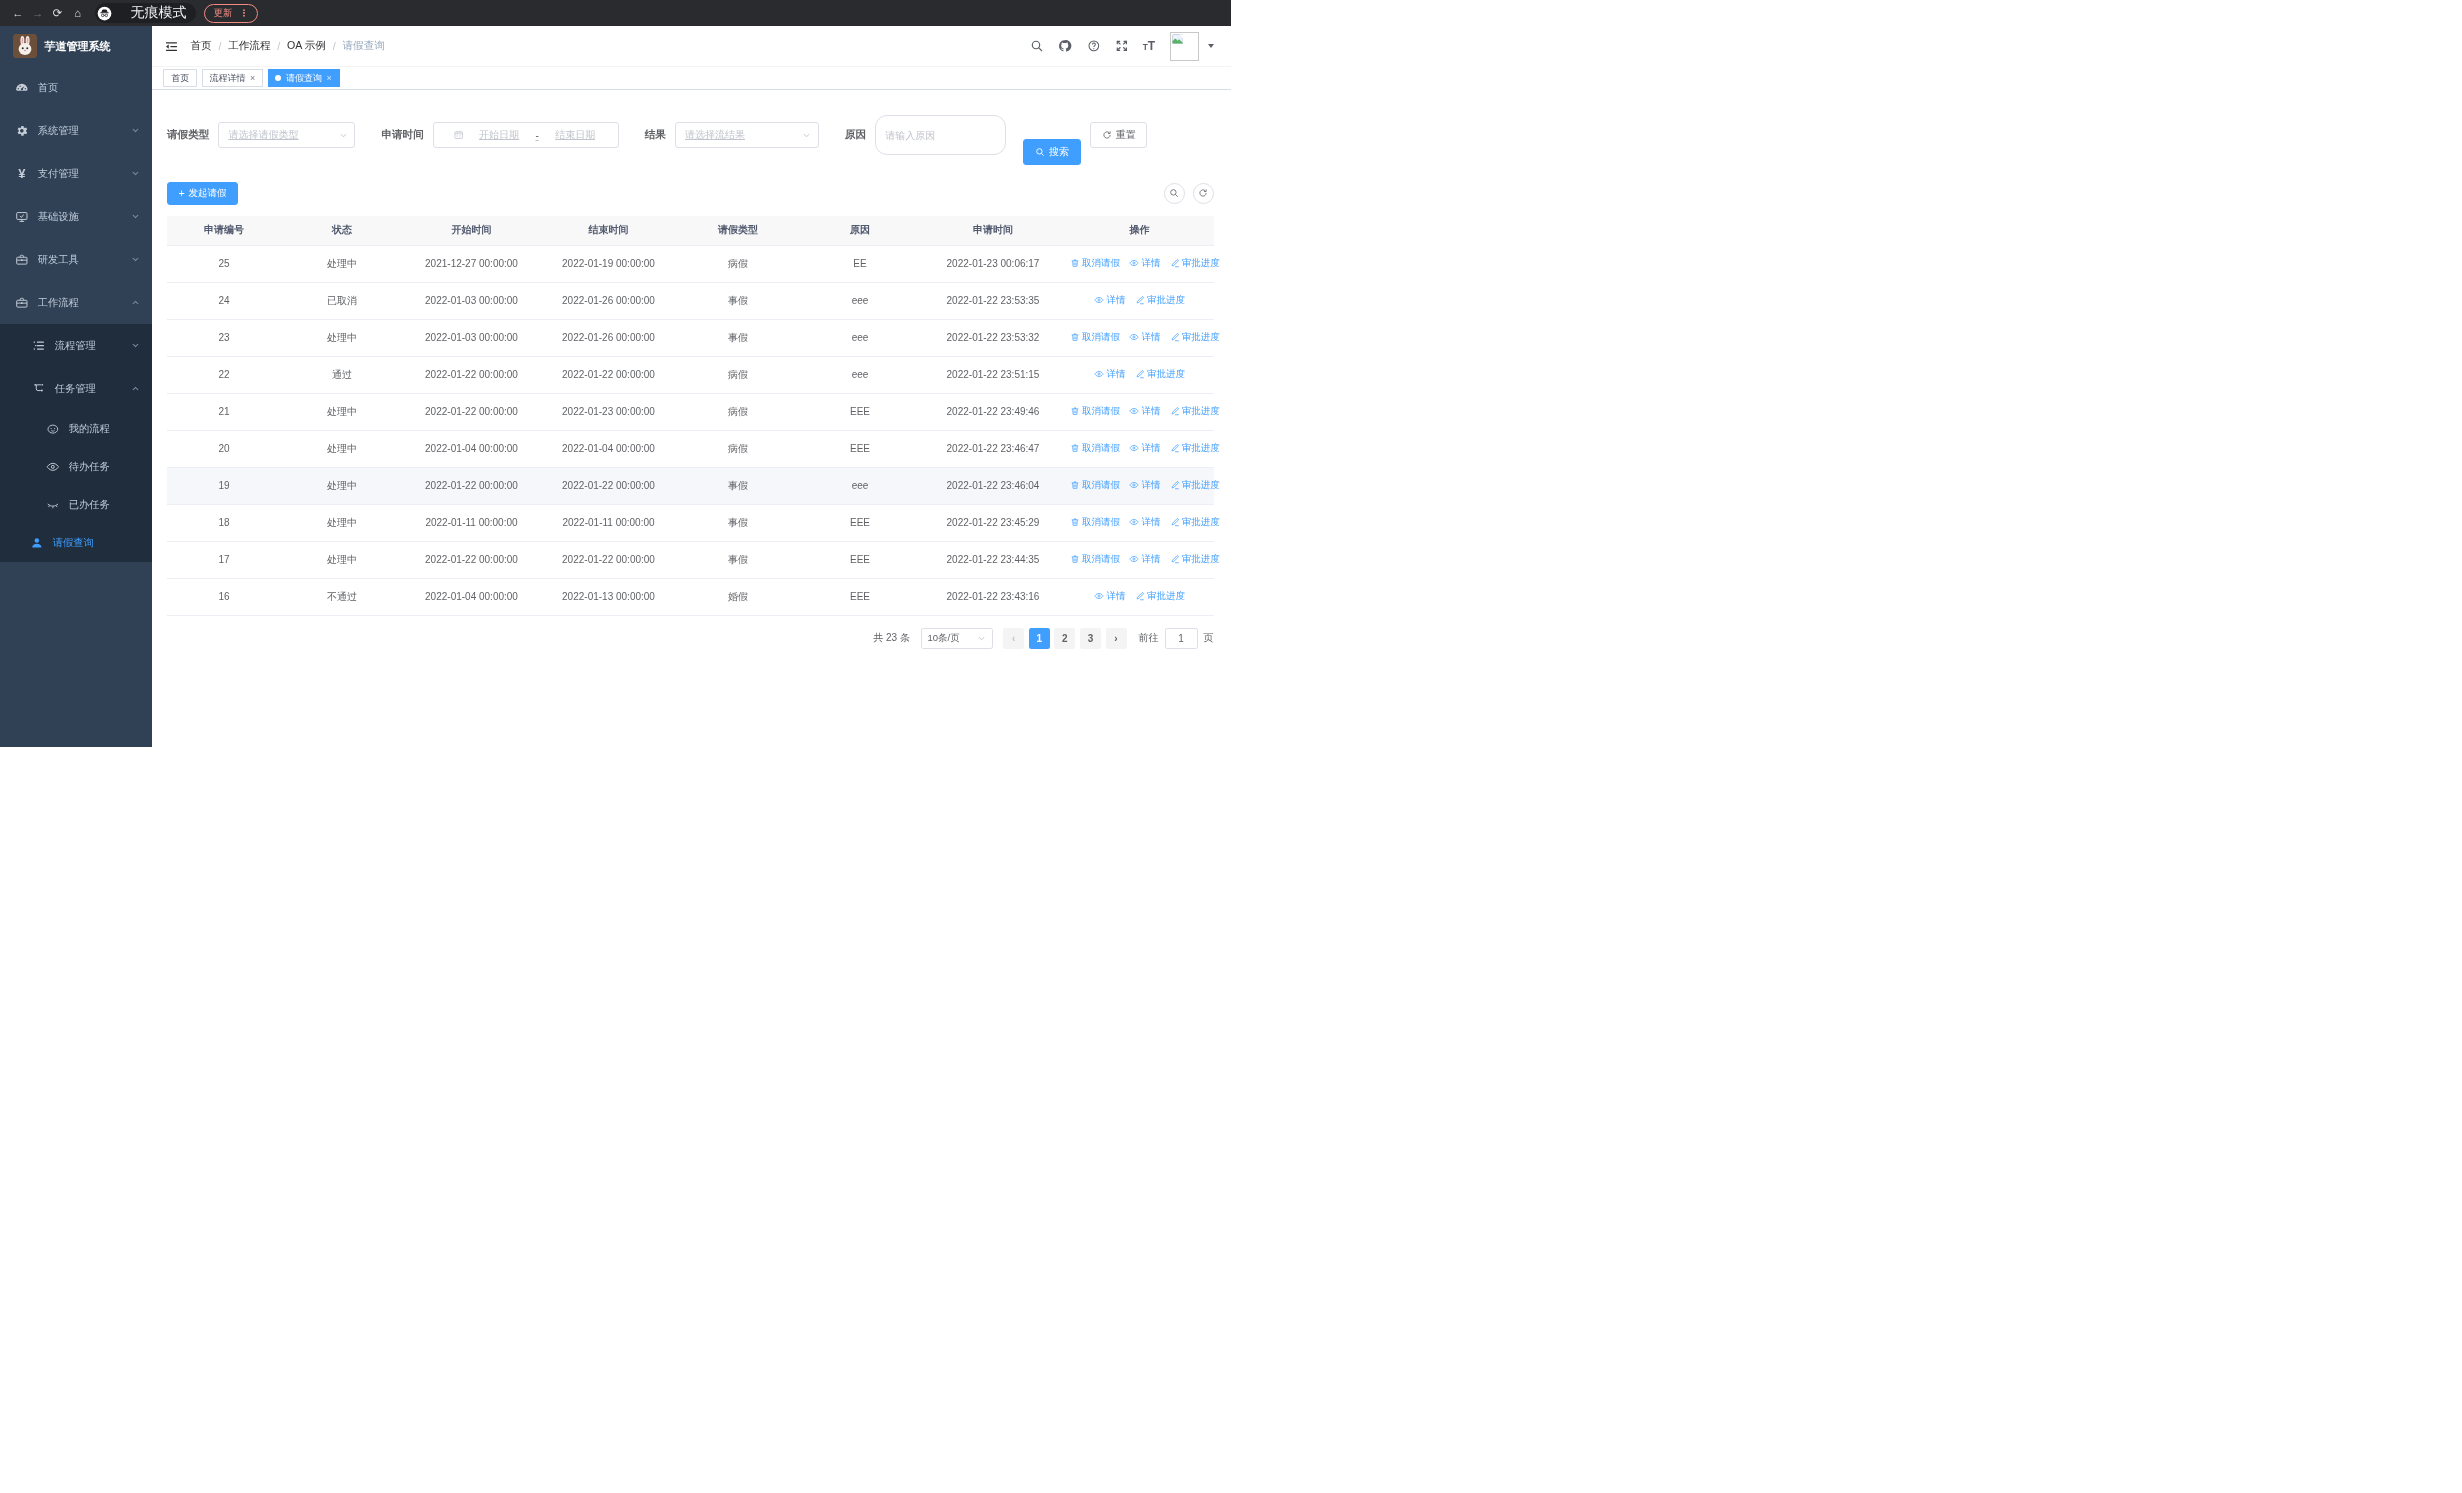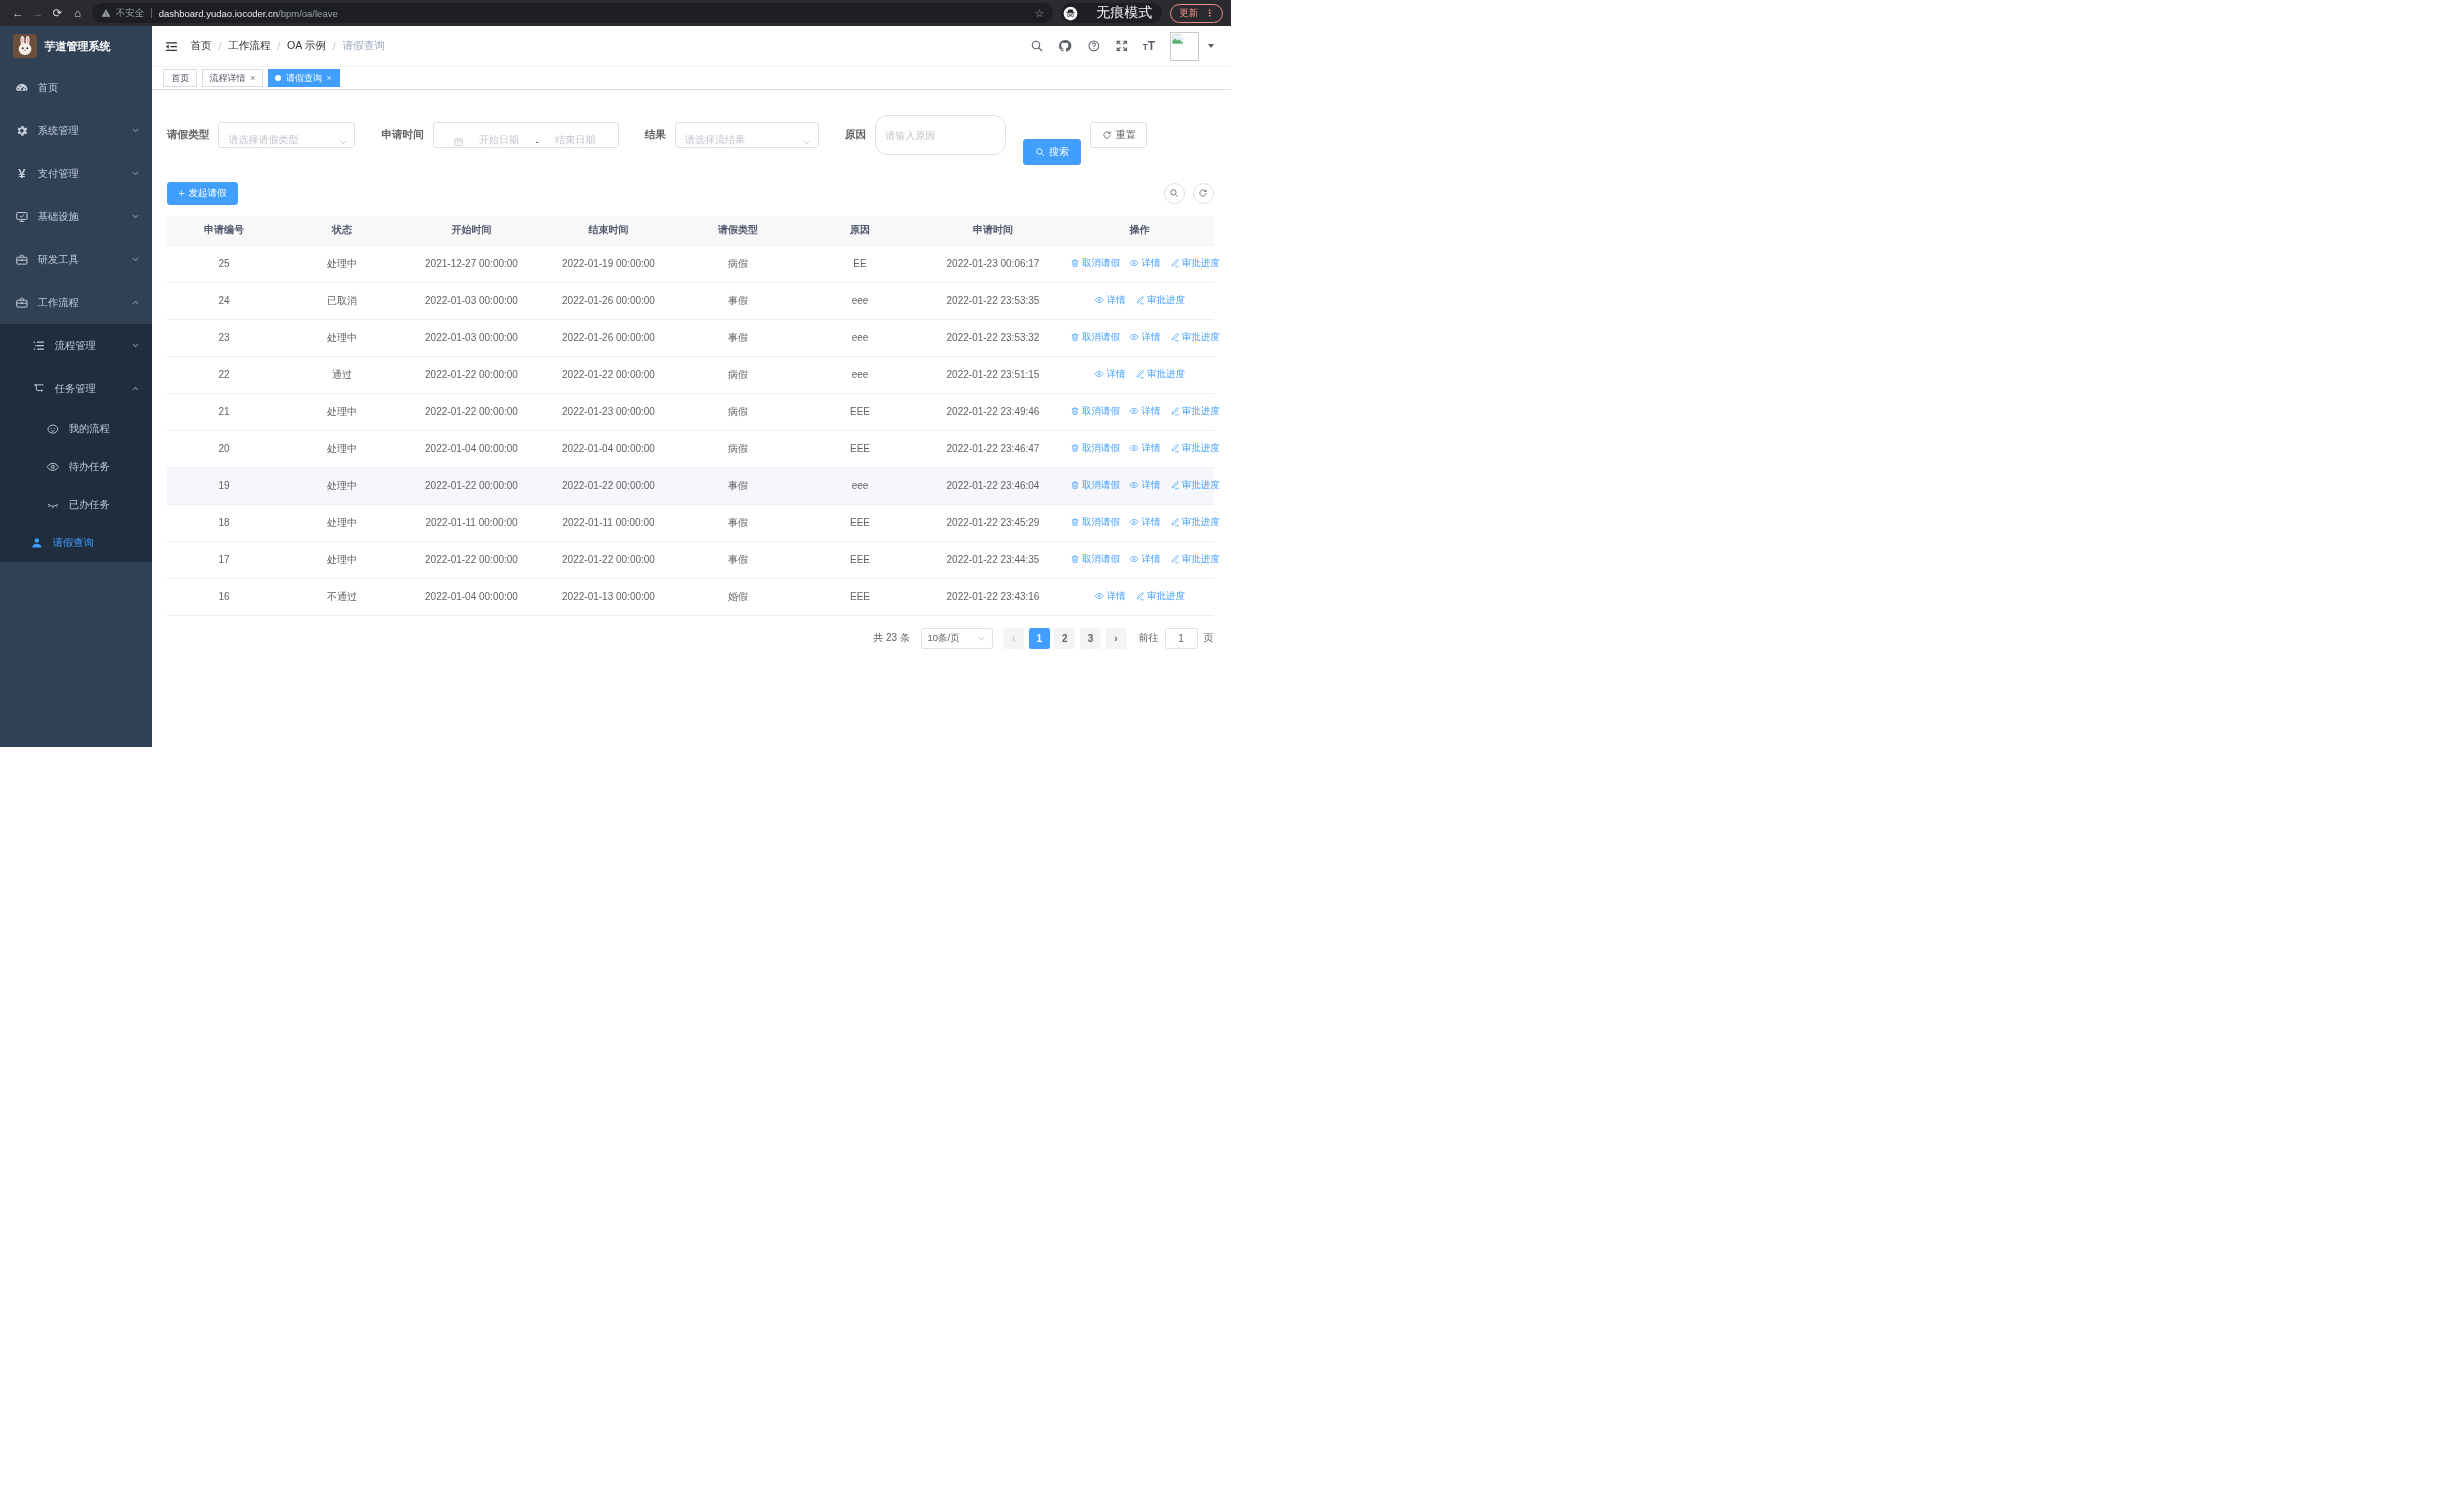--- a/index.html
+++ b/index.html
@@ -76,21 +76,21 @@
   .tab.active { background:#409eff; border-color:#409eff; color:#fff; }
   .tab.active .dot { display:block; }
 
   .content { flex:1; padding:15px 17.5px 0 15px; }
 
   
   .filters { display:flex; align-items:center; font-size:10.6px; color:#606266; }
   .f-label { font-weight:700; margin-right:9px; white-space:nowrap; }
   .gap { margin-left:26px; }
   .el-box { position:relative; height:26px; border:0.8px solid #dcdfe6; border-radius:3px;
-    display:flex; align-items:flex-end; padding:0 20px 0 9px; color:#c0c4cc; font-size:10px; background:#fff; }
+    display:flex; align-items:center; padding:0 20px 0 9px; color:#c0c4cc; font-size:10px; background:#fff;text-decoration:underline; }
   .w-type { width:137px; } .w-result { width:144px; }
   .sel-caret { position:absolute; right:6.8px; width:9px; height:9px; color:#c0c4cc; }
   .sel-caret svg { width:9px; height:9px; display:block; }
   .date-range { width:186px; padding:0 19px; justify-content:space-between; }
   .cal-icon { width:11.4px; height:11.4px; color:#c0c4cc; flex-shrink:0; }
   .cal-icon svg { width:11.4px; height:11.4px; display:block; }
   .dr-text { flex:1; text-align:center; }
   .dr-sep { color:#606266; padding:0 1.5px; }
   .reason-input { width:131px; height:40px; border:0.8px solid #dcdfe6; border-radius:12px;
     padding:0 9px; font-size:10px; color:#606266; outline:none;
@@ -145,34 +145,20 @@
     font-family:"Liberation Sans","DejaVu Sans",sans-serif; }
 </style>
 </head>
 <body>
 
 <div class="browser-bar">
   <div class="nav-btn">←</div>
   <div class="nav-btn fwd">→</div>
   <div class="nav-btn">⟳</div>
   <div class="nav-btn">⌂</div>
-  <div class="omnibox">
-    <span class="omni-sec">
-      <span class="warn-icon">
-        <svg viewBox="0 0 24 24" fill="#9aa0a6">
-            <path d="M12 3 1.5 21h21L12 3zm-1 7h2v5h-2v-5zm0 6.2h2v2.2h-2v-2.2z"></path>
-          </svg>
-      </span>
-      <span>不安全</span>
-    </span>
-    <span class="omni-divider"></span>
-    <span class="omni-host">dashboard.yudao.iocoder.cn</span>
-    <span class="omni-path">/bpm/oa/leave</span>
-    <span class="omni-star">☆</span>
-  </div>
   <div class="incog-chip">
     <svg viewBox="0 0 24 24">
       <circle cx="12" cy="12" r="11" fill="#ffffff"></circle>
       <path d="M6.6 10c0-.4.3-.7.8-.8l1-3c.2-.5.6-.8 1.1-.8h5c.5 0 .9.3 1.1.8l1 3c.5.1.8.4.8.8z" fill="#202124"></path>
       <rect x="5.2" y="10.1" width="13.6" height="1.3" rx=".65" fill="#202124"></rect>
       <circle cx="9.1" cy="15" r="2" fill="none" stroke="#202124" stroke-width="1.2"></circle>
       <circle cx="14.9" cy="15" r="2" fill="none" stroke="#202124" stroke-width="1.2"></circle>
       <path d="M11 15h2" stroke="#202124" stroke-width="1.2"></path>
     </svg>
     <span>无痕模式</span>

